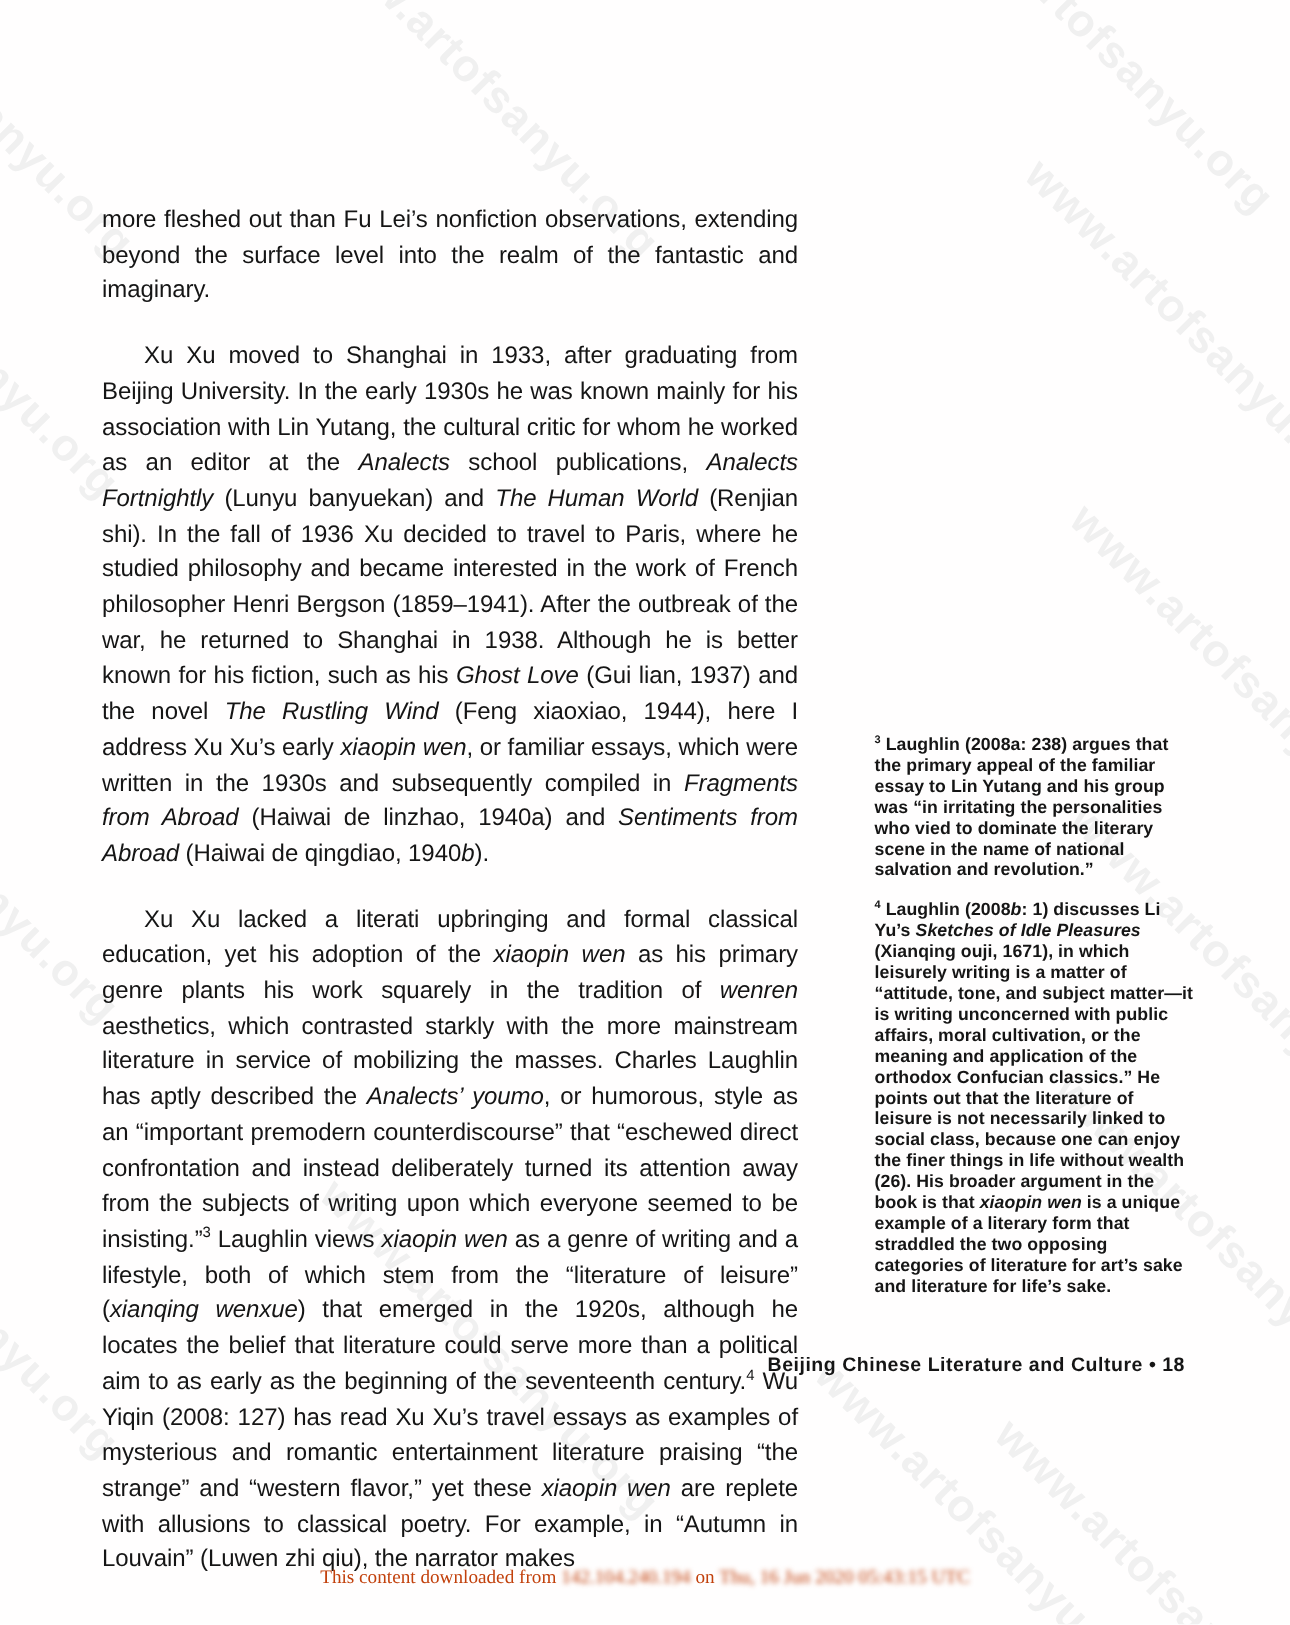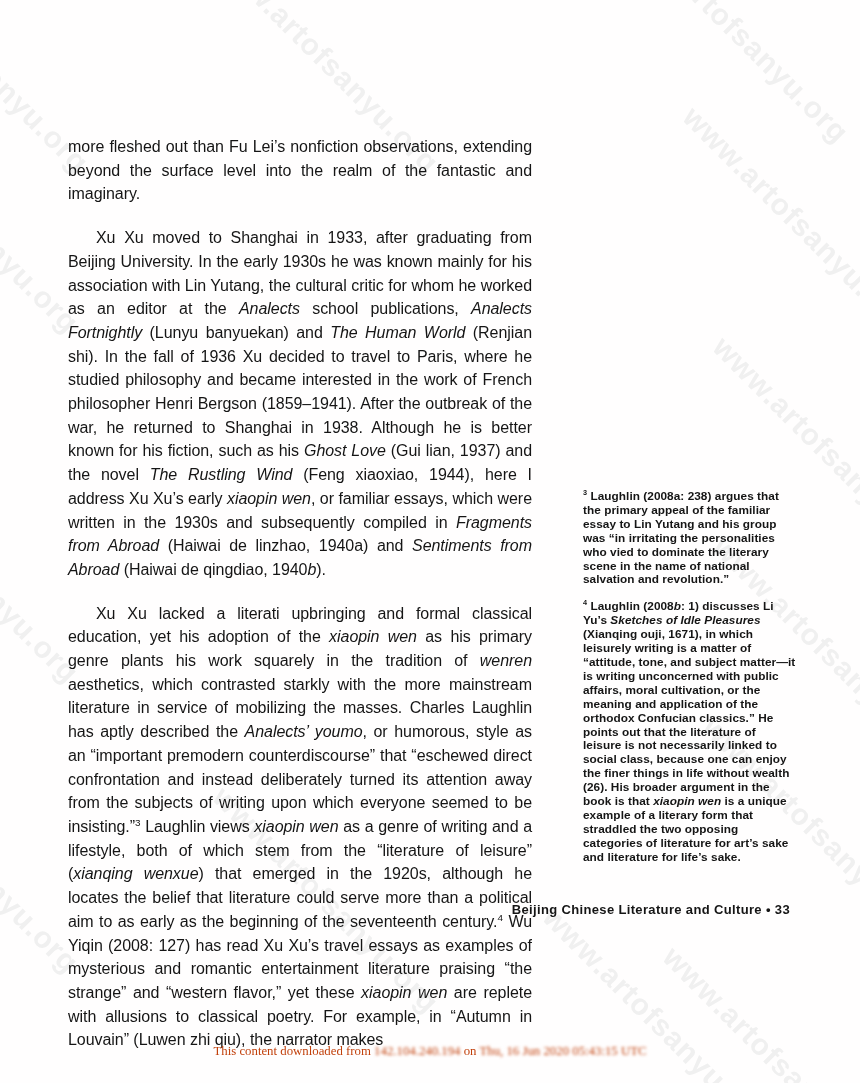--- a/index.html
+++ b/index.html
@@ -102,20 +102,20 @@
     <p class="indent"><span>Xu Xu moved to Shanghai in 1933, after graduating from Beijing University. In the early 1930s he was known mainly for his association with Lin Yutang, the cultural critic for whom he worked as an editor at the </span><i>Analects</i><span> school publications, </span><i>Analects Fortnightly</i><span> (Lunyu banyuekan) and </span><i>The Human World</i><span> (Renjian shi). In the fall of 1936 Xu decided to travel to Paris, where he studied philosophy and became interested in the work of French philosopher Henri Bergson (1859–1941). After the outbreak of the war, he returned to Shanghai in 1938. Although he is better known for his fiction, such as his </span><i>Ghost Love</i><span> (Gui lian, 1937) and the novel </span><i>The Rustling Wind</i><span> (Feng xiaoxiao, 1944), here I address Xu Xu’s early </span><i>xiaopin wen</i><span>, or familiar essays, which were written in the 1930s and subsequently compiled in </span><i>Fragments from Abroad</i><span> (Haiwai de linzhao, 1940a) and </span><i>Sentiments from Abroad</i><span> (Haiwai de qingdiao, 1940</span><i>b</i><span>).</span></p>
     <p class="indent"><span>Xu Xu lacked a literati upbringing and formal classical education, yet his adoption of the </span><i>xiaopin wen</i><span> as his primary genre plants his work squarely in the tradition of </span><i>wenren</i><span> aesthetics, which contrasted starkly with the more mainstream literature in service of mobilizing the masses. Charles Laughlin has aptly described the </span><i>Analects’ youmo</i><span>, or humorous, style as an “important premodern counterdiscourse” that “eschewed direct confrontation and instead deliberately turned its attention away from the subjects of writing upon which everyone seemed to be insisting.”</span><sup>3</sup><span> Laughlin views </span><i>xiaopin wen</i><span> as a genre of writing and a lifestyle, both of which stem from the “literature of leisure” (</span><i>xianqing wenxue</i><span>) that emerged in the 1920s, although he locates the belief that literature could serve more than a political aim to as early as the beginning of the seventeenth century.</span><sup>4</sup><span> Wu Yiqin (2008: 127) has read Xu Xu’s travel essays as examples of mysterious and romantic entertainment literature praising “the strange” and “western flavor,” yet these </span><i>xiaopin wen</i><span> are replete with allusions to classical poetry. For example, in “Autumn in Louvain” (Luwen zhi qiu), the narrator makes</span></p>
   </div>
 
   <div class="notes-col">
     <p class="note"><sup>3</sup><span> Laughlin (2008a: 238) argues that the primary appeal of the familiar essay to Lin Yutang and his group was “in irritating the personalities who vied to dominate the literary scene in the name of national salvation and revolution.”</span></p>
     <p class="note"><sup>4</sup><span> Laughlin (2008</span><i>b</i><span>: 1) discusses Li Yu’s </span><i>Sketches of Idle Pleasures</i><span> (Xianqing ouji, 1671), in which leisurely writing is a matter of “attitude, tone, and subject matter—it is writing unconcerned with public affairs, moral cultivation, or the meaning and application of the orthodox Confucian classics.” He points out that the literature of leisure is not necessarily linked to social class, because one can enjoy the finer things in life without wealth (26). His broader argument in the book is that </span><i>xiaopin wen</i><span> is a unique example of a literary form that straddled the two opposing categories of literature for art’s sake and literature for life’s sake.</span></p>
   </div>
 
   <div class="journal-footer">
-    <span>Beijing Chinese Literature and Culture</span><span class="sep">•</span><span>33</span>
+    <span>Beijing Chinese Literature and Culture</span><span class="sep">•</span><span>18</span>
   </div>
 
   <div class="jstor">
     <div><span>This content downloaded from </span><span class="redacted">142.104.240.194</span><span> on </span><span class="redacted">Thu, 16 Jun 2020 05:43:15 UTC</span></div>
   </div>
 
 </div>
 
 </body></html>

